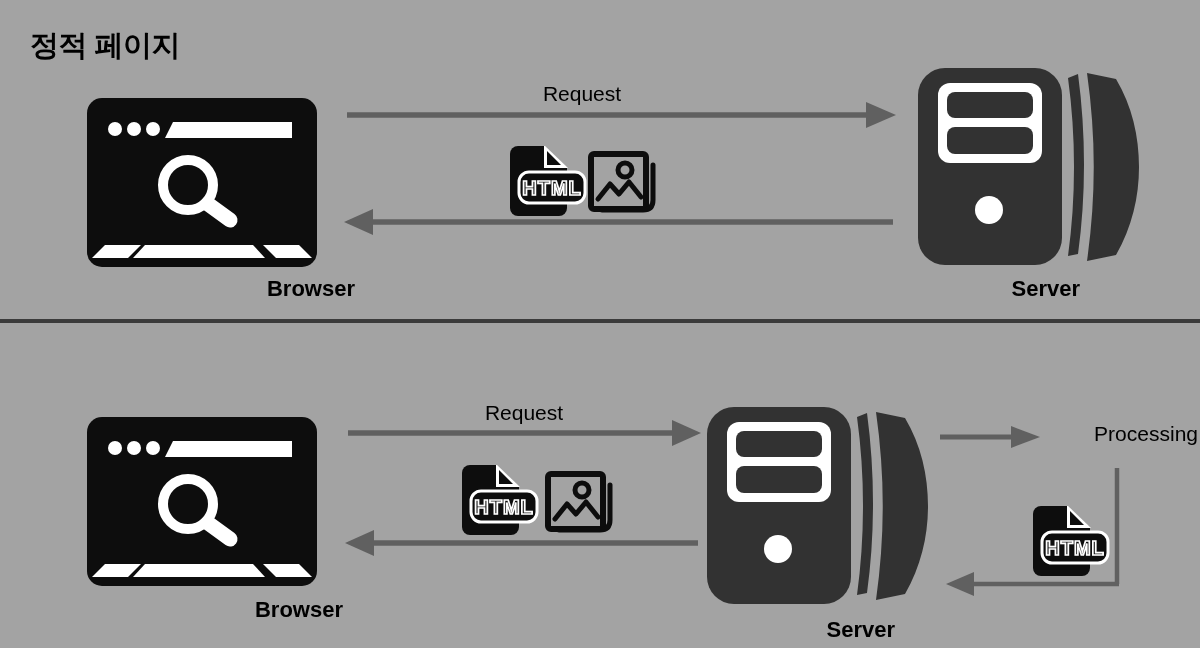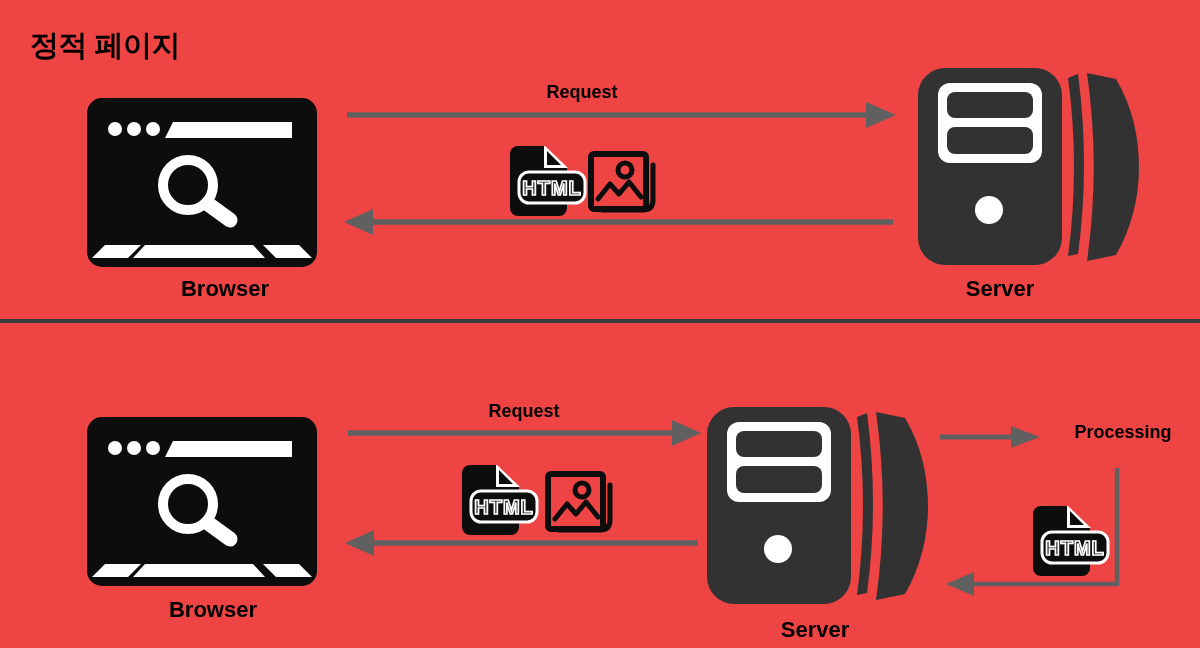--- a/index.html
+++ b/index.html
@@ -1,22 +1,22 @@
 <!DOCTYPE html>
 <html style="--icon_black: #0d0d0d; --server_dark: #323232; --arrow_gray: #606060; --divider: #3b3b3b; --text: #000000;"><head>
 <meta charset="utf-8">
 <style>
   * { margin:0; padding:0; box-sizing:border-box; }
   html,body { background:#fff; }
   body { font-family:"Liberation Sans","DejaVu Sans",sans-serif; }
-  .canvas { position:relative; width:1200px; height:648px; background:#ef4444; overflow:hidden; }
+  .canvas { position:relative; width:1200px; height:648px; background:#a3a3a3; overflow:hidden; }
   .abs { position:absolute; }
   .title { position:absolute; font-size:29px; font-weight:bold; color:var(--text,#000); letter-spacing:-0.5px; white-space:nowrap; }
-  .node-label { position:absolute; font-size:22px; font-weight:bold; color:var(--text,#000); text-align:center; }
-  .arrow-label { position:absolute; font-size:18px; font-weight:bold; color:var(--text,#000); text-align:center; white-space:nowrap; }
+  .node-label { position:absolute; font-size:22px; font-weight:bold; color:var(--text,#000); text-align:right; }
+  .arrow-label { position:absolute; font-size:21px; font-weight:normal; color:var(--text,#000); text-align:center; white-space:nowrap; }
   .divider { position:absolute; left:0; width:1200px; height:4px; background:var(--divider,#3b3b3b); }
   .ink { fill:var(--icon_black,#0d0d0d); }
   .ink-stroke { stroke:var(--icon_black,#0d0d0d); }
   .srv { fill:var(--server_dark,#323232); }
   .arrow-stroke { stroke:var(--arrow_gray,#606060); }
   .arrow-fill { fill:var(--arrow_gray,#606060); }
   .badge-text { font-family:"Liberation Sans","DejaVu Sans",sans-serif; font-weight:bold; }
 </style>
 </head>
 <body>
@@ -127,21 +127,21 @@
     <circle cx="71" cy="144" r="14" fill="#fff"></circle>
     <path class="srv" d="M150,12 C158,70 158,132 150,190 L160,188 C168,130 168,68 160,8 Z"></path>
     <path class="srv" d="M169,7 L198,13 C214,40 221,70 221,101 C221,131 214,161 198,189 L169,195 C178,131 178,71 169,7 Z"></path>
   </svg>
   <div class="node-label" style="left:735px; top:617px; width:160px;">Server</div>
 
   <svg class="abs" style="left:940px; top:424px;" width="102" height="26" viewBox="0 0 102 26">
     <line class="arrow-stroke" x1="0" y1="13" x2="73" y2="13" stroke-width="5"></line>
     <polygon class="arrow-fill" points="71,2 71,24 100,13"></polygon>
   </svg>
-  <div class="arrow-label" style="left:1048px; top:422px; width:150px; text-align:center;">Processing</div>
+  <div class="arrow-label" style="left:1048px; top:422px; width:150px; text-align:right;">Processing</div>
 
   <svg class="abs" style="left:944px; top:464px;" width="180" height="138" viewBox="0 0 180 138">
     <line class="arrow-stroke" x1="173" y1="4" x2="173" y2="120" stroke-width="4.5"></line>
     <line class="arrow-stroke" x1="175" y1="120" x2="30" y2="120" stroke-width="4.5"></line>
     <polygon class="arrow-fill" points="30,108 30,132 2,120"></polygon>
   </svg>
 
   <svg class="abs" style="left:1033px; top:506px;" width="78" height="72" viewBox="0 0 78 72">
     <path class="ink" d="M8 0 H34 L57 22 V62 a8 8 0 0 1 -8 8 H8 a8 8 0 0 1 -8 -8 V8 a8 8 0 0 1 8 -8 Z"></path>
     <polygon points="34,-1 58,22 34,22" fill="#fff"></polygon>

